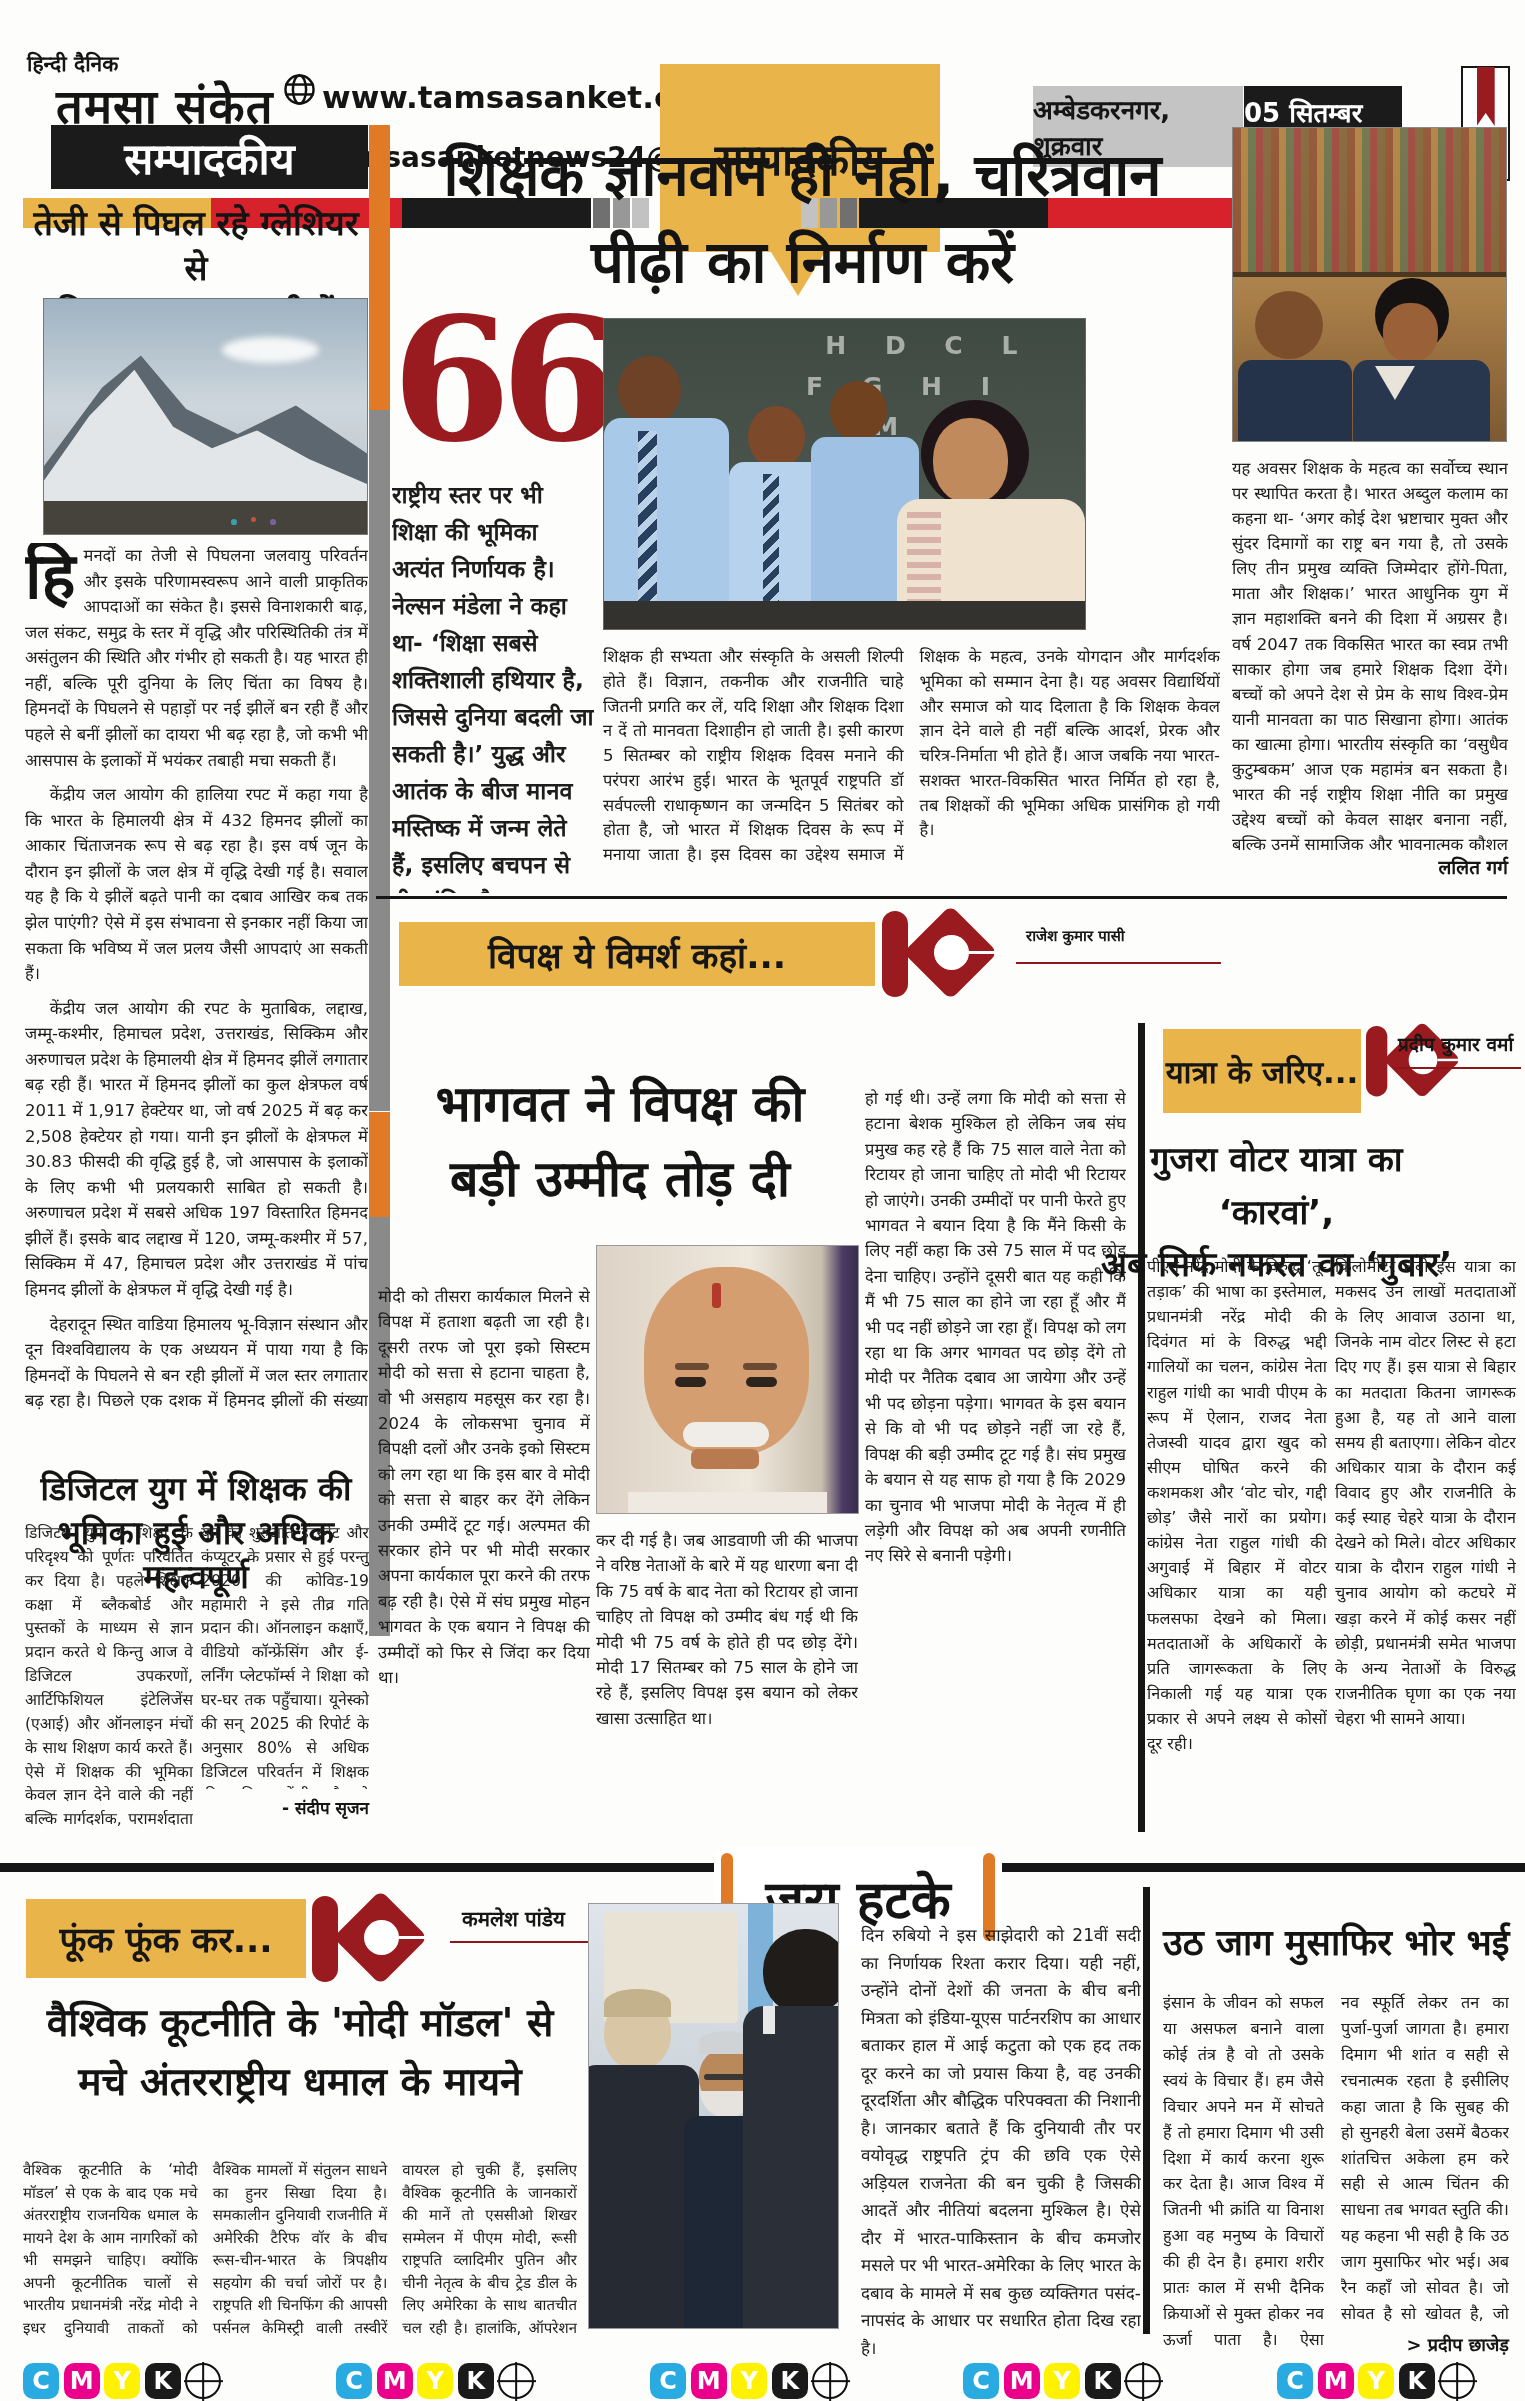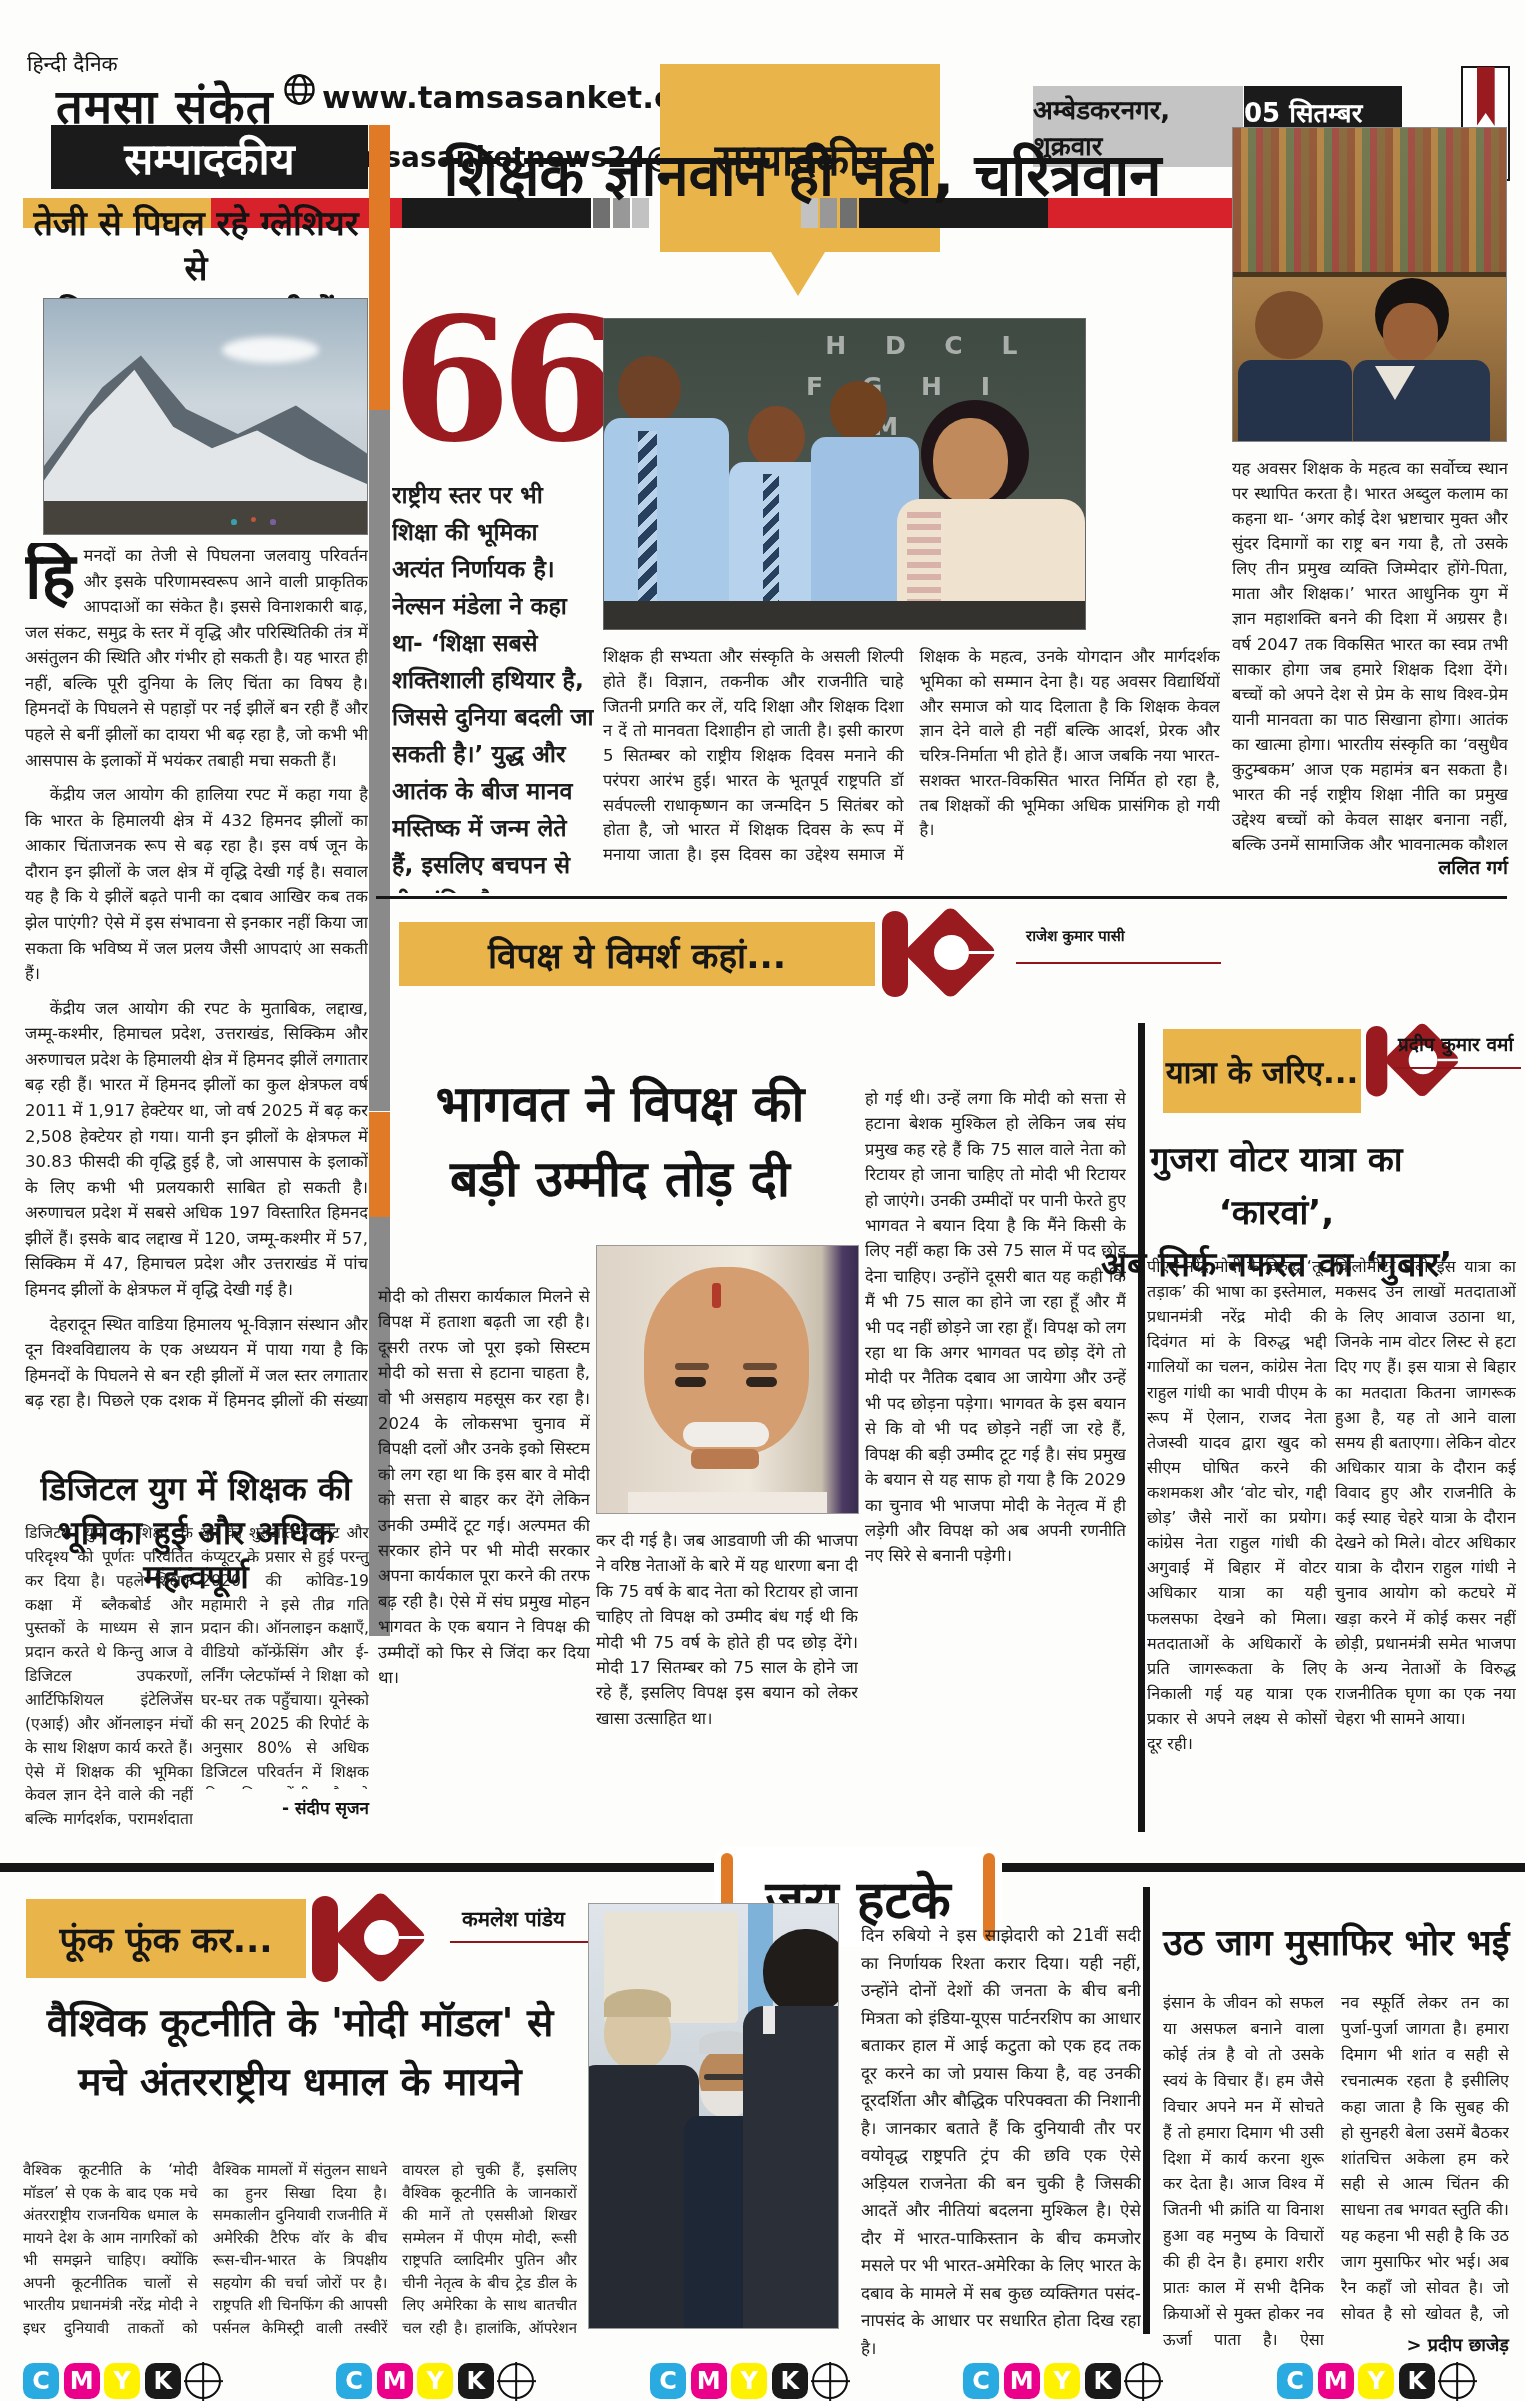--- a/index.html
+++ b/index.html
@@ -36,21 +36,21 @@
   .quote-mark{font-family:"DejaVu Serif",serif;font-weight:800;color:#9A1B1F;font-size:171px;line-height:0.8;letter-spacing:-10.3px;}
   .vdiv{background:#161616;}
   .photo{overflow:hidden;position:absolute;}
   .chalk{color:rgba(255,255,255,0.55);font-size:25px;letter-spacing:15px;font-weight:600;}
 </style>
 </head>
 <body>
 
 <div class="page">
 
-  <div class="abs" style="left:27px;top:49px;font-size:21px;font-weight:400;">हिन्दी दैनिक</div>
+  <div class="abs" style="left:27px;top:49px;font-size:21px;font-weight:700;">हिन्दी दैनिक</div>
   <div class="abs" style="left:56px;top:73px;font-size:47px;font-weight:800;letter-spacing:1.1px;">तमसा संकेत</div>
 
   <div class="abs" style="left:283px;top:73px;width:33px;height:33px;">
     <svg viewBox="0 0 40 40" width="33" height="33">
         <g fill="none" stroke="#111" stroke-width="3">
           <circle cx="20" cy="20" r="17"></circle>
           <ellipse cx="20" cy="20" rx="8" ry="17"></ellipse>
           <line x1="3" y1="14" x2="37" y2="14"></line>
           <line x1="3" y1="26" x2="37" y2="26"></line>
         </g>
@@ -136,20 +136,21 @@
   <div class="abs body-text" style="left:25px;top:1521px;width:168px;height:308px;font-size:15.7px;line-height:1.52;">
     <p class="noindent">डिजिटल युग ने शिक्षा के परिदृश्य को पूर्णतः परिवर्तित कर दिया है। पहले शिक्षक कक्षा में ब्लैकबोर्ड और पुस्तकों के माध्यम से ज्ञान प्रदान करते थे किन्तु आज वे डिजिटल उपकरणों, आर्टिफिशियल इंटेलिजेंस (एआई) और ऑनलाइन मंचों के साथ शिक्षण कार्य करते हैं। ऐसे में शिक्षक की भूमिका केवल ज्ञान देने वाले की नहीं बल्कि मार्गदर्शक, परामर्शदाता और नवप्रवर्तक की हो गई है। आज शिक्षक डिजिटल उपकरणों का उपयोग कर शिक्षा को अधिक समावेशी, व्यक्तिगत और प्रभावशाली बना रहे हैं। डिजिटल</p>
   </div>
   <div class="abs body-text" style="left:201px;top:1521px;width:168px;height:268px;font-size:15.7px;line-height:1.52;">
     <p class="noindent">युग की शुरुआत इंटरनेट और कंप्यूटर के प्रसार से हुई परन्तु 2020 की कोविड-19 महामारी ने इसे तीव्र गति प्रदान की। ऑनलाइन कक्षाएँ, वीडियो कॉन्फ्रेंसिंग और ई-लर्निंग प्लेटफॉर्म्स ने शिक्षा को घर-घर तक पहुँचाया। यूनेस्को की सन् 2025 की रिपोर्ट के अनुसार 80% से अधिक डिजिटल परिवर्तन में शिक्षक की भूमिका केंद्रीय है। वे वीडियो, इंटरएक्टिव क्विज व वर्चुअल रियलिटी के माध्यम से शिक्षा प्रदान करते हैं।</p>
   </div>
   <div class="abs" style="left:201px;top:1796px;width:168px;text-align:right;font-size:17px;font-weight:800;">- संदीप सृजन</div>
 
   <div class="abs hl center" style="left:388px;top:132px;width:829px;font-size:58px;line-height:1.5;">
     <div>शिक्षक ज्ञानवान ही नहीं, चरित्रवान</div>
+    <div>पीढ़ी का निर्माण करें</div>
   </div>
 
   <div class="photo" style="left:1232px;top:127px;width:275px;height:315px;background:linear-gradient(180deg,#c8a36e 0%,#a97e48 55%,#7d5a33 100%);border:1.1px solid #888;">
     <div class="abs" style="left:0;top:0;width:100%;height:46%;background:repeating-linear-gradient(90deg,#8a4a2f 0 8px,#b08040 8px 15px,#5f6f4a 15px 23px,#9a3c3c 23px 30px,#7a6036 30px 38px);opacity:.8;"></div>
     <div class="abs" style="left:0;top:46%;width:100%;height:4.6px;background:#4a3category0: none;background:#4a371f;"></div>
     <div class="abs" style="left:8%;top:52%;width:68px;height:68px;border-radius:50%;background:#7d4e2c;"></div>
     <div class="abs" style="left:2%;top:74%;width:114px;height:86px;border-radius:13.7px 13.7px 0 0;background:#24324a;"></div>
     <div class="abs" style="left:52%;top:48%;width:74px;height:74px;border-radius:50%;background:#171212;"></div>
     <div class="abs" style="left:55%;top:56%;width:55px;height:59px;border-radius:46%;background:#9a6038;"></div>
     <div class="abs" style="left:44%;top:74%;width:137px;height:86px;border-radius:15px 15px 0 0;background:#28364e;"></div>

